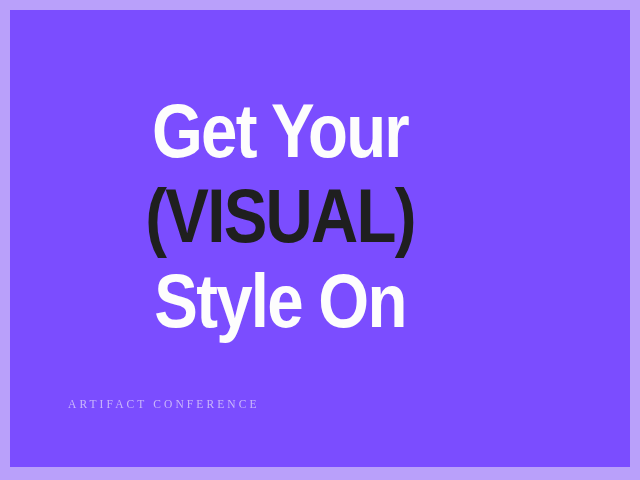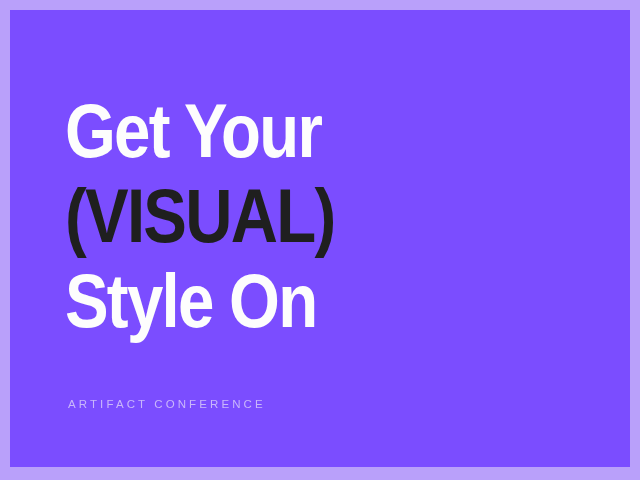--- a/index.html
+++ b/index.html
@@ -32,20 +32,21 @@
   }
 
   
   .headline {
     position: absolute;
     left: 55px;
     top: 78px;
     width: 500px;
     margin: 0;
     padding: 0;
+    text-align: center;
   }
 
   .headline-line {
     display: block;
     font-family: "Liberation Sans", sans-serif;
     font-weight: bold;
     font-size: 76px;
     line-height: 85px;
     letter-spacing: -2.0px;
     white-space: nowrap;
@@ -58,21 +59,21 @@
   .headline-line.light { color: #fdfdfd; }
   .headline-line.dark  { color: #1f1f1f; }
 
   
   .kicker {
     position: absolute;
     left: 58px;
     top: 386px;
     margin: 0;
     padding: 0;
-    font-family: Liberation Sans, sans-serif;
+    font-family: Liberation Serif, serif;
     font-size: 11.5px;
     font-weight: normal;
     letter-spacing: 3.1px;
     color: #c9b6fb;
     white-space: nowrap;
     line-height: 16px;
   }
 </style>
 </head>
 <body>

